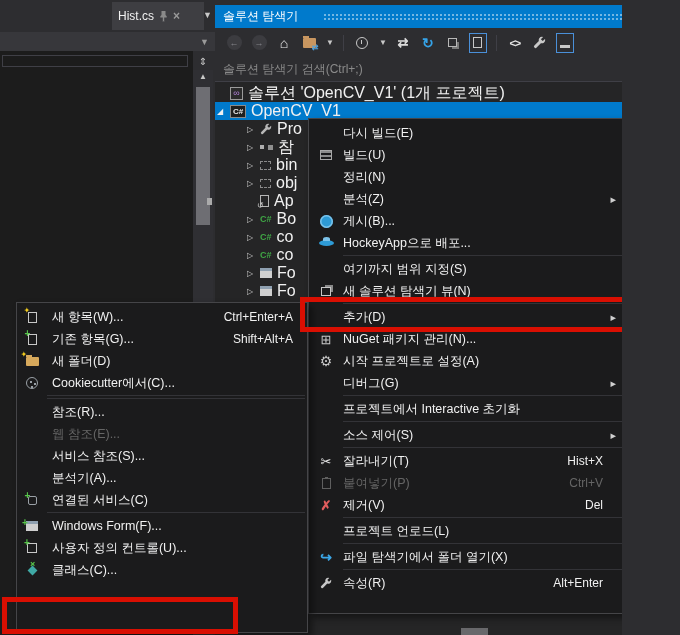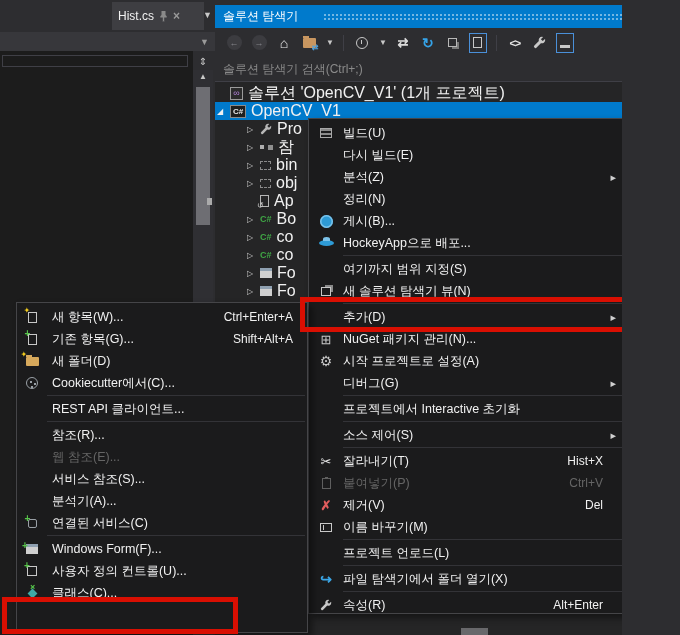--- a/index.html
+++ b/index.html
@@ -351,36 +351,36 @@
       </div>
       <div class="props-combo">
         <span class="cb-dd">▼</span>
       </div>
       <span class="props-text">#OpenCV</span>
     </div>
   </div>
 
   <div class="menu" id="context-menu">
     <div class="mi">
+      <span class="mi-ico"></span>
+      <span class="mi-label">다시 빌드(E)</span>
+    </div>
+    <div class="mi">
       <span class="mi-ico">
           <span class="ic-build"></span>
         </span>
       <span class="mi-label">빌드(U)</span>
     </div>
     <div class="mi">
       <span class="mi-ico"></span>
-      <span class="mi-label">다시 빌드(E)</span>
+      <span class="mi-label">정리(N)</span>
     </div>
     <div class="mi has-sub">
       <span class="mi-ico"></span>
       <span class="mi-label">분석(Z)</span>
-    </div>
-    <div class="mi">
-      <span class="mi-ico"></span>
-      <span class="mi-label">정리(N)</span>
     </div>
     <div class="mi">
       <span class="mi-ico">
           <span class="ic-globe"></span>
         </span>
       <span class="mi-label">게시(B)...</span>
     </div>
     <div class="mi">
       <span class="mi-ico">
           <span class="ic-hockey"></span>
@@ -443,26 +443,20 @@
         </span>
       <span class="mi-label">붙여넣기(P)</span>
       <span class="mi-short">Ctrl+V</span>
     </div>
     <div class="mi">
       <span class="mi-ico">
           <span class="ic-delete">✗</span>
         </span>
       <span class="mi-label">제거(V)</span>
       <span class="mi-short">Del</span>
-    </div>
-    <div class="mi">
-      <span class="mi-ico">
-          <span class="ic-rename"></span>
-        </span>
-      <span class="mi-label">이름 바꾸기(M)</span>
     </div>
     <div class="msep"></div>
     <div class="mi">
       <span class="mi-ico"></span>
       <span class="mi-label">프로젝트 언로드(L)</span>
     </div>
     <div class="msep"></div>
     <div class="mi">
       <span class="mi-ico">
           <span class="ic-openfolder">↪</span>
@@ -502,24 +496,20 @@
         </span>
       <span class="mi-label">새 폴더(D)</span>
     </div>
     <div class="mi">
       <span class="mi-ico">
           <span class="ic-cookie"></span>
         </span>
       <span class="mi-label">Cookiecutter에서(C)...</span>
     </div>
     <div class="msep"></div>
-    <div class="mi">
-      <span class="mi-ico"></span>
-      <span class="mi-label">REST API 클라이언트...</span>
-    </div>
     <div class="msep"></div>
     <div class="mi">
       <span class="mi-ico"></span>
       <span class="mi-label">참조(R)...</span>
     </div>
     <div class="mi disabled">
       <span class="mi-ico"></span>
       <span class="mi-label">웹 참조(E)...</span>
     </div>
     <div class="mi">

